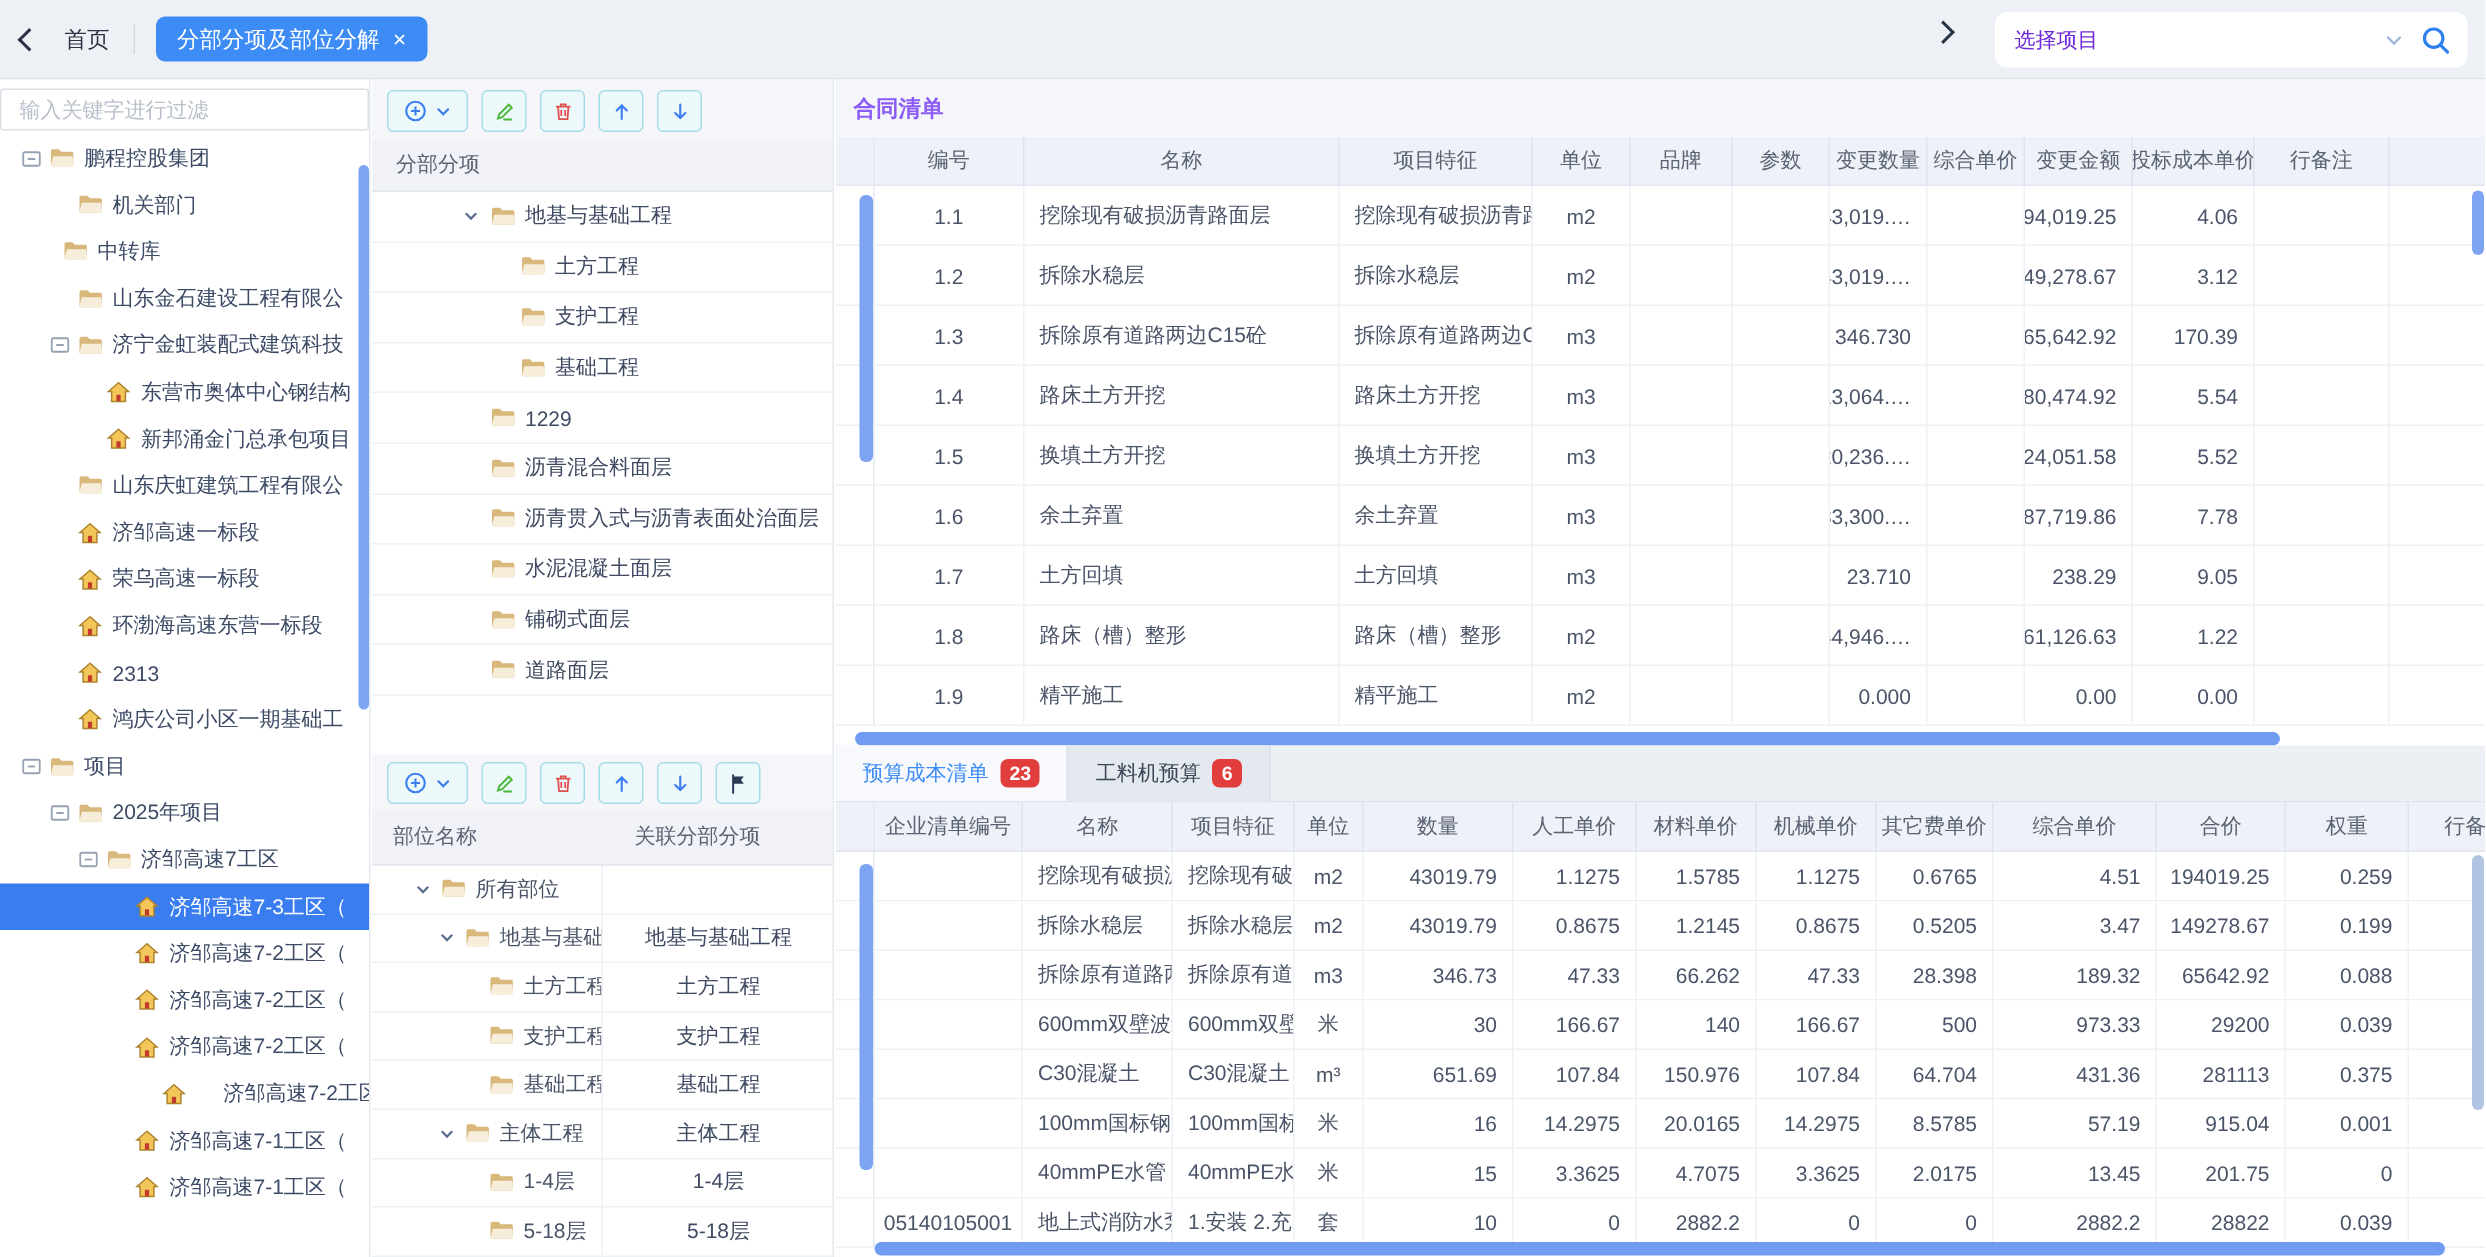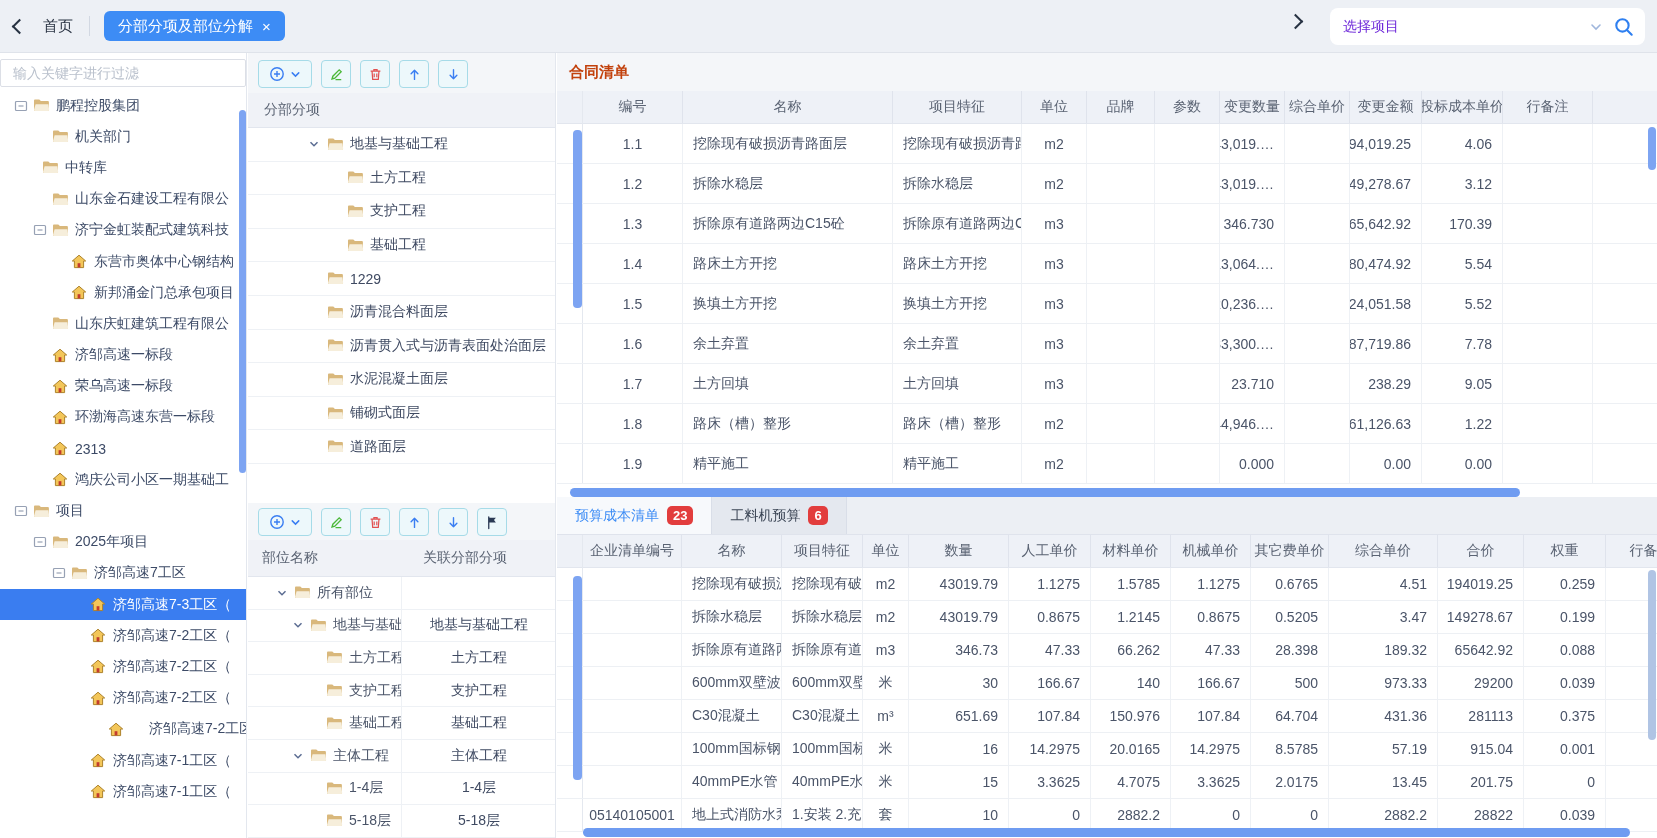--- a/index.html
+++ b/index.html
@@ -60,21 +60,21 @@
   .parts-row{display:flex;height:32.6px;box-sizing:border-box;border-bottom:1px solid #eef1f5;
     align-items:stretch;white-space:nowrap;}
   .parts-c1{width:154px;flex-shrink:0;display:flex;align-items:center;border-right:1px solid #eef1f5;
     box-sizing:border-box;overflow:hidden;cursor:pointer;}
   .parts-c2{width:154px;flex-shrink:0;display:flex;align-items:center;justify-content:center;
     overflow:hidden;color:#3f4a62;}
   
   .rightcol{position:absolute;left:557px;top:53px;width:1100px;bottom:0;background:#fff;overflow:hidden;}
   .sec-title{position:absolute;left:0;right:0;top:0;height:38px;background:#f4f6f9;display:flex;
     align-items:center;box-sizing:border-box;}
-  .sec-title span{font-weight:bold;font-size:15px;color:#c2410c;margin-left:12px;}
+  .sec-title span{font-weight:bold;font-size:15px;color:#8b5cf6;margin-left:12px;}
   .grid{position:absolute;left:0;right:0;overflow:hidden;}
   .grid-header{display:flex;background:#eef1f7;box-sizing:border-box;border-bottom:1px solid #e2e6ee;
     color:#5a6373;}
   .grid-header .cell{display:flex;align-items:center;justify-content:center;box-sizing:border-box;
     border-right:1px solid #dfe3ec;flex-shrink:0;overflow:hidden;white-space:nowrap;}
   .grid-row{display:flex;background:#fff;box-sizing:border-box;border-bottom:1px solid #edf0f4;min-width:100%;}
   .grid-row .cell{display:flex;align-items:center;box-sizing:border-box;border-right:1px solid #eef1f5;
     flex-shrink:0;overflow:hidden;white-space:nowrap;padding:0 10px;color:#4a5468;}
   .cell.al-c{justify-content:center;padding:0 2px;}
   .cell.al-r{justify-content:flex-end;}

